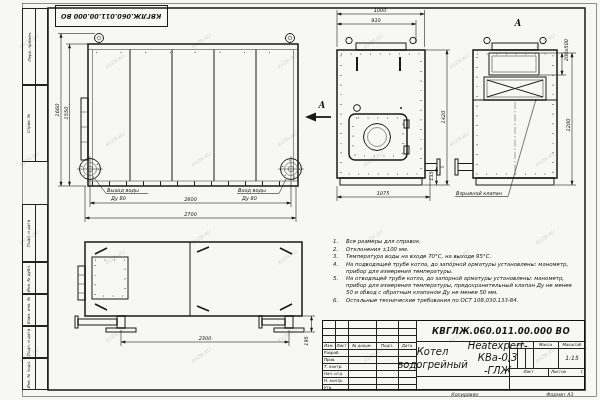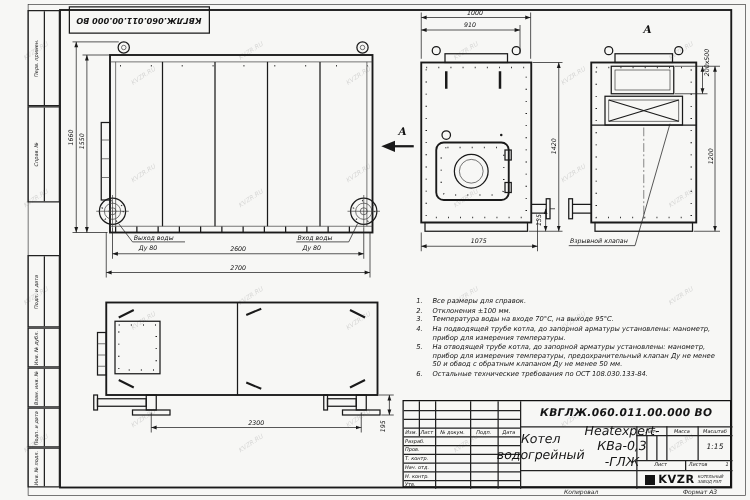--- a/index.html
+++ b/index.html
@@ -391,25 +391,17 @@
     <i class="vl" style="left:225px;top:47px;height:8px"></i>
     <span class="tc" style="left:186px;top:20px;width:24px">Лит.</span>
     <span class="tc" style="left:210px;top:20px;width:25px">Масса</span>
     <span class="tc" style="left:235px;top:20px;width:28px">Масштаб</span>
     <span class="scaleval">1:15</span>
     <span class="tc" style="left:186px;top:47px;width:39px;height:8px;line-height:8px">Лист</span>
     <span class="sheetsrow">
       <i>Листов</i>
       <i>1</i>
     </span>
-    <div class="logocell">
-      <span class="logosq"></span>
-      <b class="logotxt">KVZR</b>
-      <span class="logosub">
-        <span>КОТЕЛЬНЫЙ</span>
-        <span>ЗАВОД РЭП</span>
-      </span>
-    </div>
   </div>
 
   <span class="bs" style="left:405px;top:391.5px;width:120px">Копировал</span>
   <span class="bs" style="left:530px;top:391.5px;width:60px">Формат А3</span>
 </div>
 
 </body></html>

